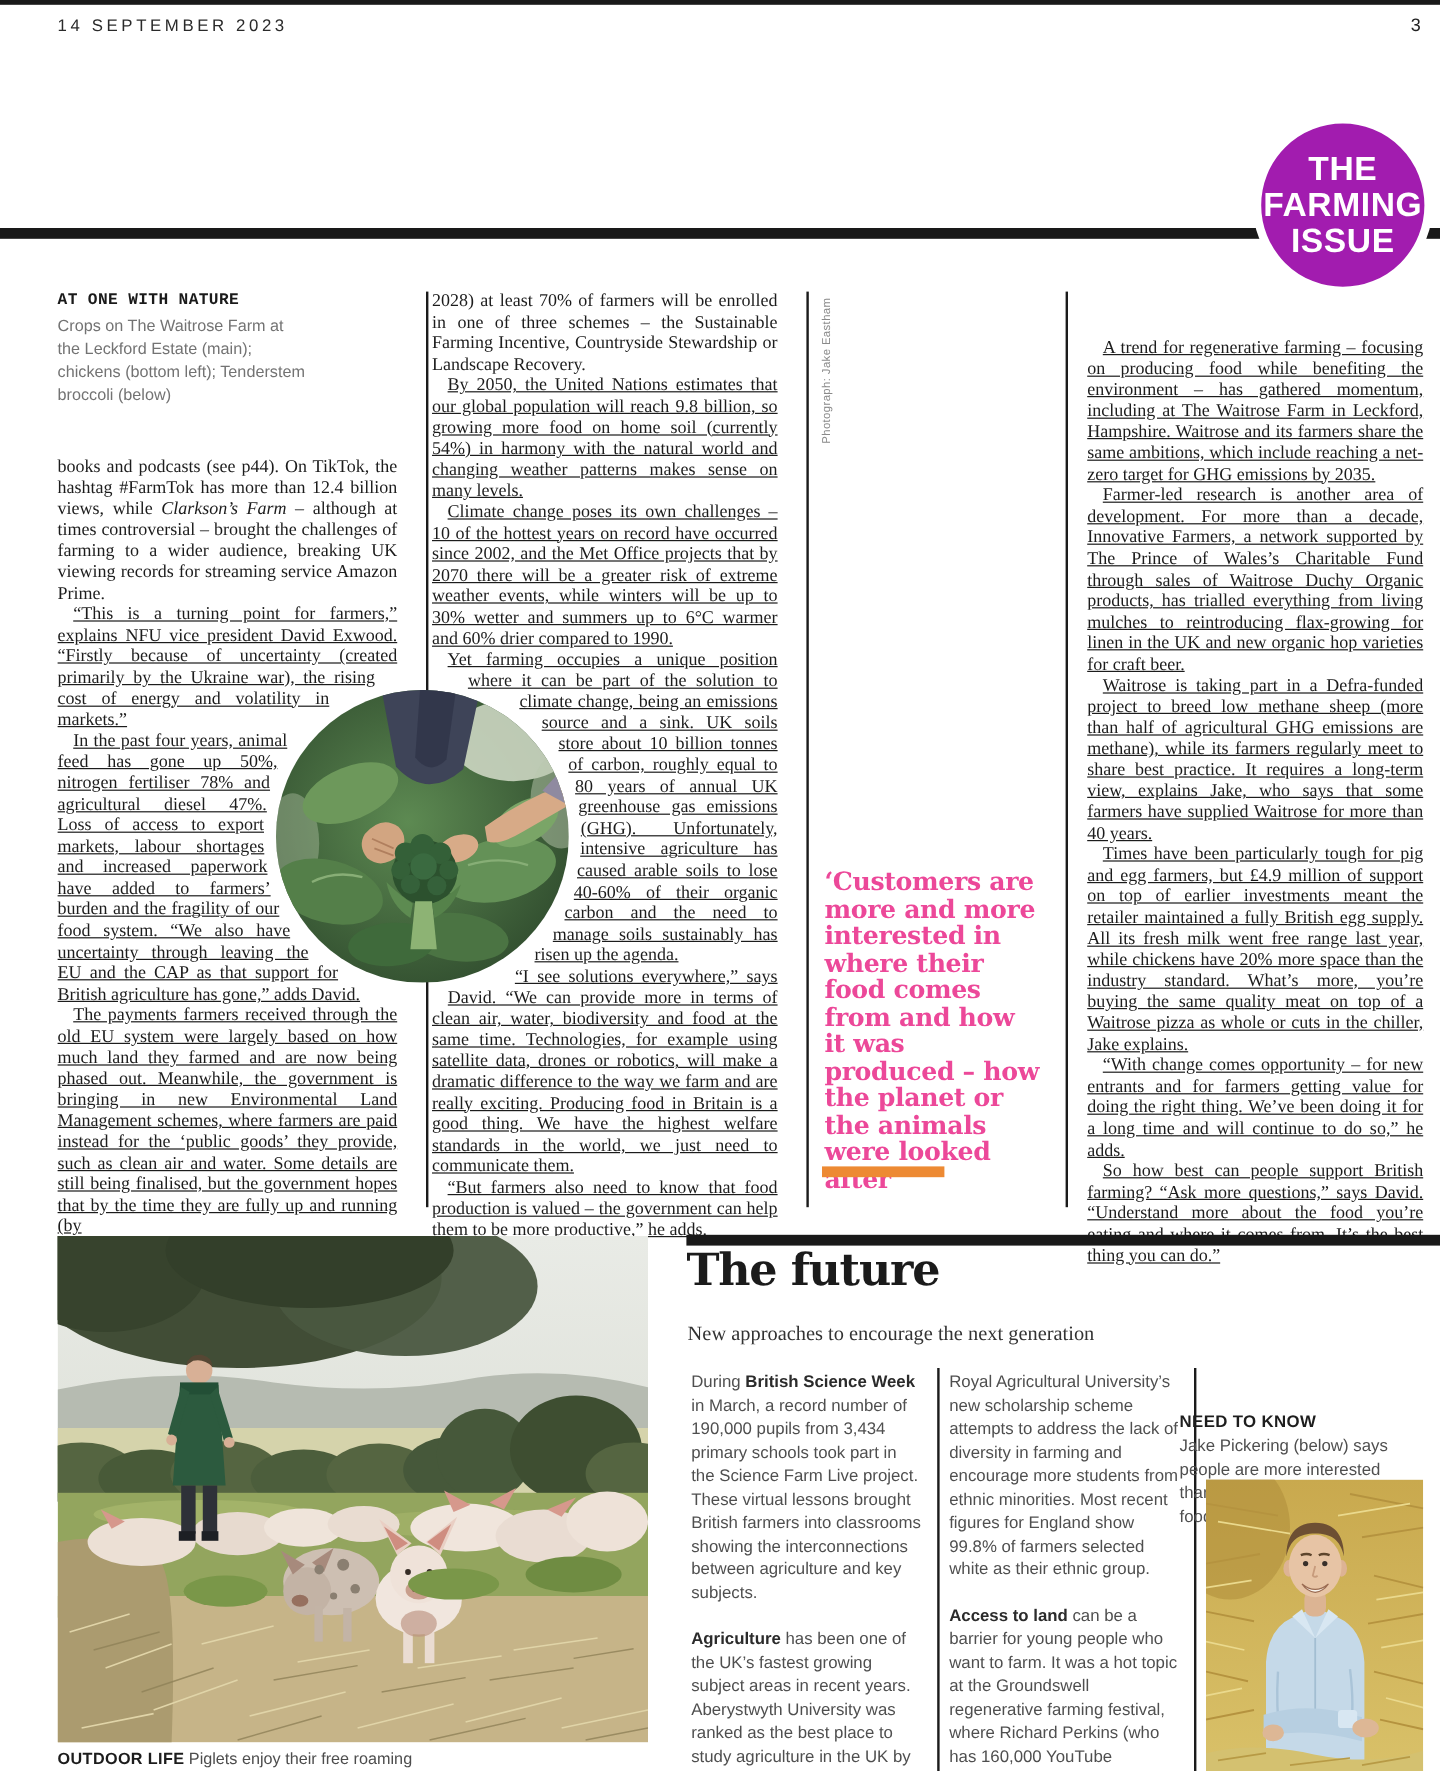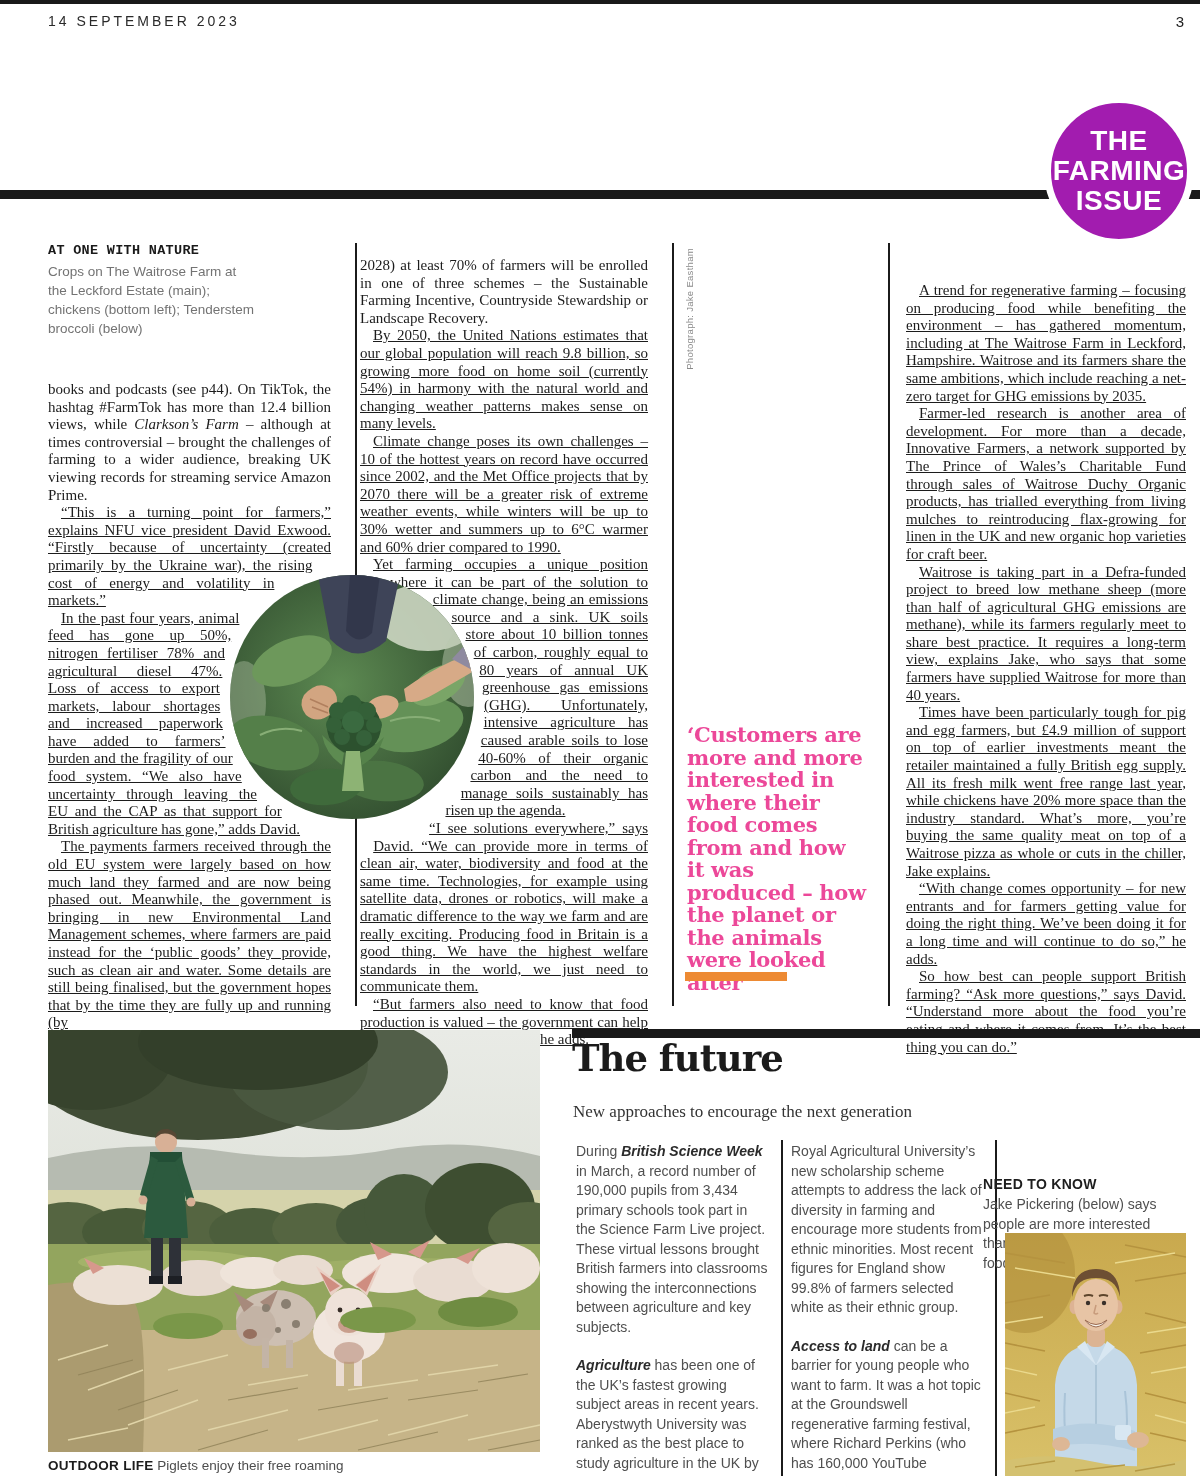--- a/index.html
+++ b/index.html
@@ -38,21 +38,21 @@
              font-size:21px;line-height:22.5px;color:#ec4899;letter-spacing:-.3px;}
   .orangebar{left:685px;top:972px;width:102px;height:9px;background:#ED8A33;}
   .circlephoto{left:230px;top:575px;width:244px;height:244px;border-radius:50%;overflow:hidden;z-index:2;}
   
   .futbar{left:572px;top:1029px;width:628px;height:9px;background:#191919;}
   .futtitle{left:572px;top:1036px;font-family:"DejaVu Serif",serif;font-weight:bold;
             font-size:37px;letter-spacing:-1px;color:#1b1b1b;}
   .futsub{left:573px;top:1102px;font-size:17px;color:#333;}
   .smallcol{font-family:"Liberation Sans",sans-serif;font-size:14px;line-height:19.5px;color:#4f4f4f;}
   .smallcol p{margin:0 0 19px 0;}
-  .smallcol b{color:#2b2b2b;font-style:italic;}
+  .smallcol b{color:#2b2b2b;}
   .ntkttl{font-family:"Liberation Sans",sans-serif;font-weight:bold;font-size:14px;
           color:#1d1d1d;letter-spacing:.3px;margin:0 0 3px 0;}
   .photocaption{left:48px;top:1458px;font-family:"Liberation Sans",sans-serif;font-size:13.5px;color:#4d4d4d;}
   .photocaption b{color:#1c1c1c;letter-spacing:.3px;}
   svg{display:block;}
 </style>
 </head>
 <body>
 
 <div class="page">
@@ -79,21 +79,21 @@
   <div class="abs credit">Photograph: Jake Eastham</div>
 
   <div class="abs bodycol" style="left:48px;top:381px;width:283px;">
     <div class="wrapR"></div>
     <p><span>books and podcasts (see p44). On TikTok, the hashtag #FarmTok has more than 12.4 billion views, while </span><i>Clarkson’s Farm</i><span> – although at times controversial – brought the challenges of farming to a wider audience, breaking UK viewing records for streaming service Amazon Prime.</span></p>
     <p class="ind">“This is a turning point for farmers,” explains NFU vice president David Exwood. “Firstly because of uncertainty (created primarily by the Ukraine war), the rising cost of energy and volatility in markets.”</p>
     <p class="ind">In the past four years, animal feed has gone up 50%, nitrogen fertiliser 78% and agricultural diesel 47%. Loss of access to export markets, labour shortages and increased paperwork have added to farmers’ burden and the fragility of our food system. “We also have uncertainty through leaving the EU and the CAP as that support for British agriculture has gone,” adds David.</p>
     <p class="ind">The payments farmers received through the old EU system were largely based on how much land they farmed and are now being phased out. Meanwhile, the government is bringing in new Environmental Land Management schemes, where farmers are paid instead for the ‘public goods’ they provide, such as clean air and water. Some details are still being finalised, but the government hopes that by the time they are fully up and running (by</p>
   </div>
 
-  <div class="abs bodycol" style="left:360px;top:243px;width:288px;margin-top:14px;">
+  <div class="abs bodycol" style="left:360px;top:243px;width:288px;">
     <div class="wrapL"></div>
     <p>2028) at least 70% of farmers will be enrolled in one of three schemes – the Sustainable Farming Incentive, Countryside Stewardship or Landscape Recovery.</p>
     <p class="ind">By 2050, the United Nations estimates that our global population will reach 9.8 billion, so growing more food on home soil (currently 54%) in harmony with the natural world and changing weather patterns makes sense on many levels.</p>
     <p class="ind">Climate change poses its own challenges – 10 of the hottest years on record have occurred since 2002, and the Met Office projects that by 2070 there will be a greater risk of extreme weather events, while winters will be up to 30% wetter and summers up to 6°C warmer and 60% drier compared to 1990.</p>
     <p class="ind">Yet farming occupies a unique position where it can be part of the solution to climate change, being an emissions source and a sink. UK soils store about 10 billion tonnes of carbon, roughly equal to 80 years of annual UK greenhouse gas emissions (GHG). Unfortunately, intensive agriculture has caused arable soils to lose 40-60% of their organic carbon and the need to manage soils sustainably has risen up the agenda.</p>
     <p class="ind">“I see solutions everywhere,” says David. “We can provide more in terms of clean air, water, biodiversity and food at the same time. Technologies, for example using satellite data, drones or robotics, will make a dramatic difference to the way we farm and are really exciting. Producing food in Britain is a good thing. We have the highest welfare standards in the world, we just need to communicate them.</p>
     <p class="ind">“But farmers also need to know that food production is valued – the government can help them to be more productive,” he adds.</p>
   </div>
 
   <div class="abs pullquote">‘Customers are more and more interested in where their food comes from and how it was produced – how the planet or the animals were looked after’</div>

